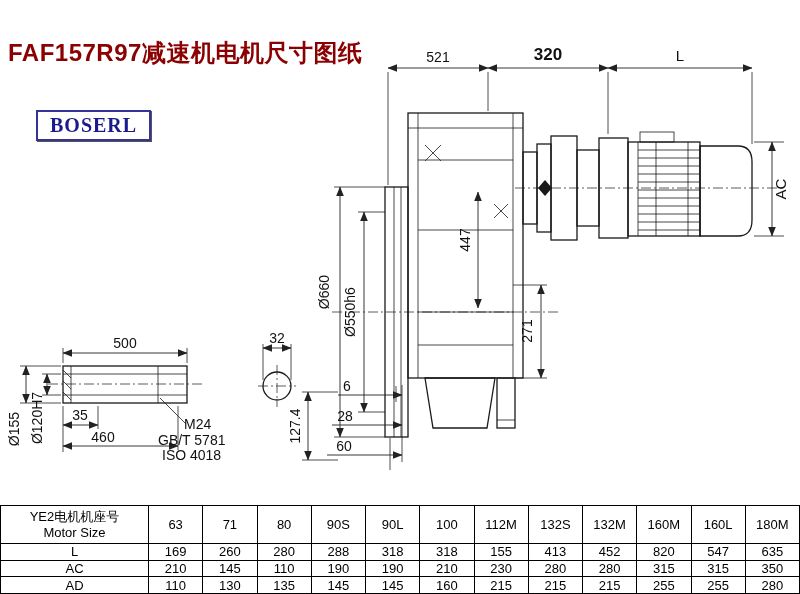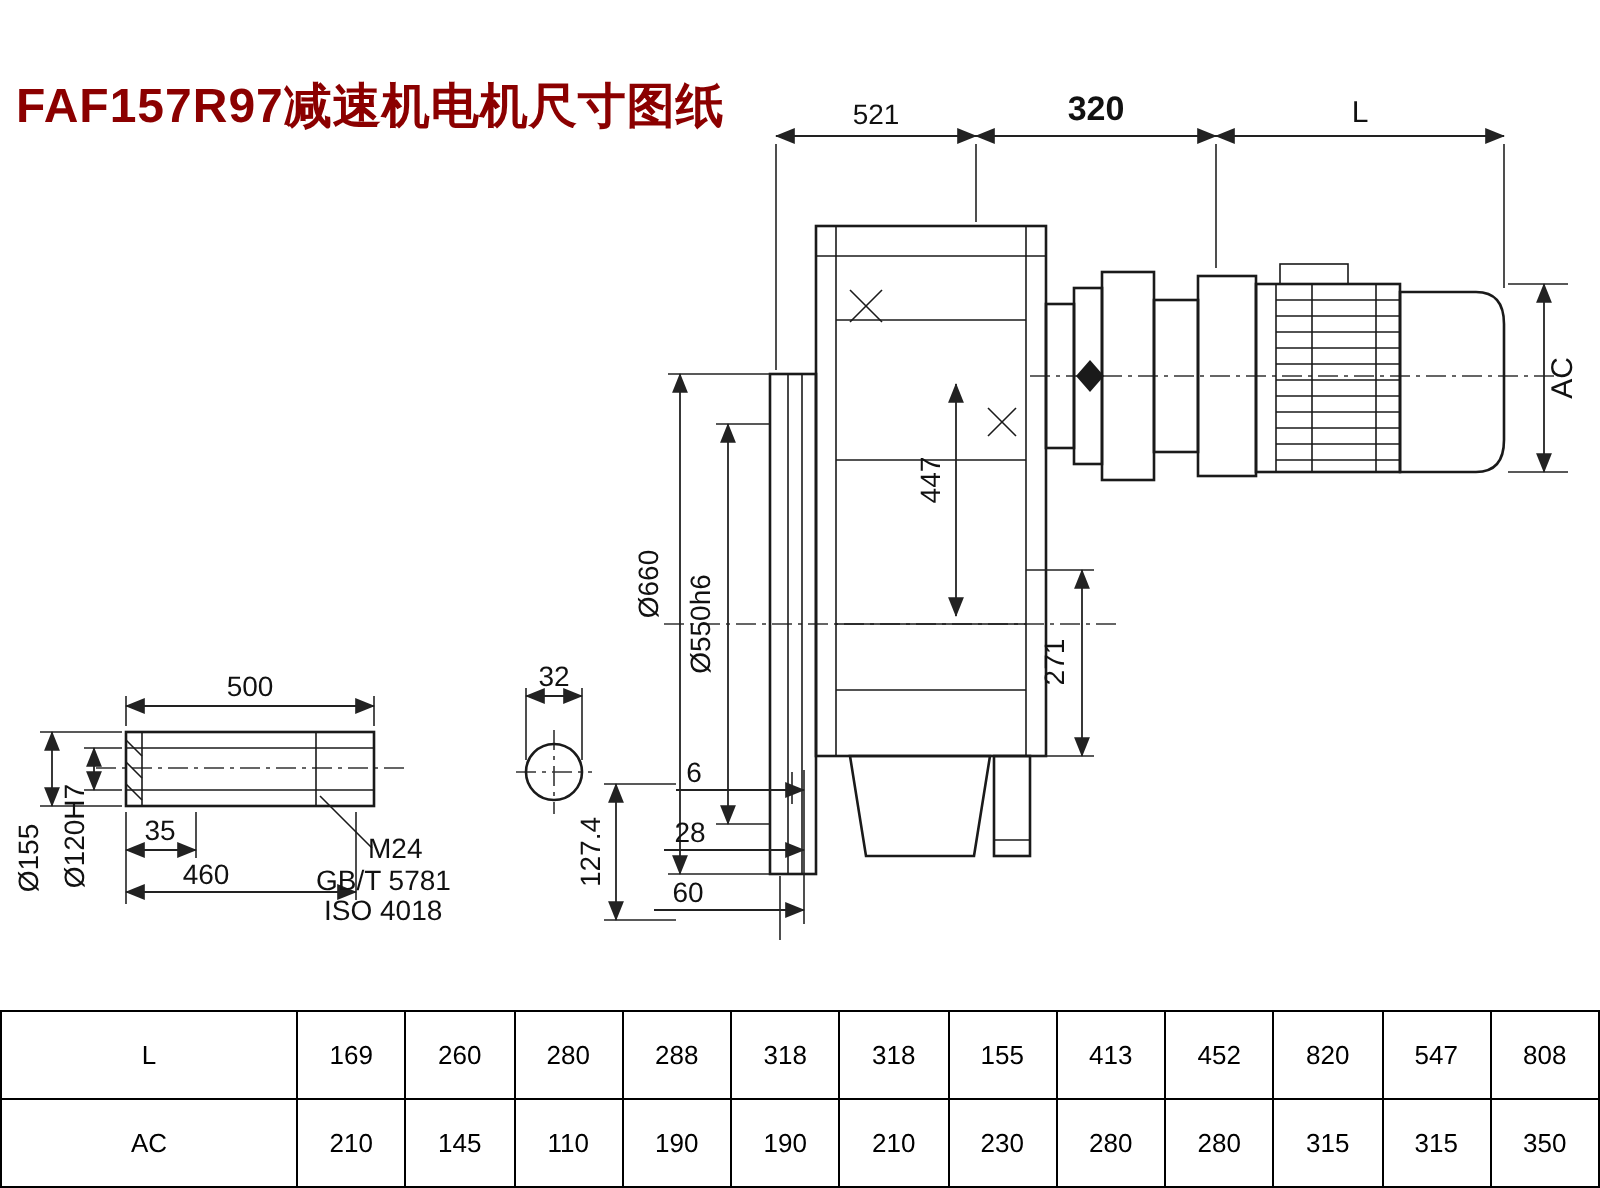--- a/index.html
+++ b/index.html
@@ -27,20 +27,21 @@
   .dim-table th, .dim-table td { border:1px solid #000; text-align:center; vertical-align:middle; font-weight:normal; padding:0; }
   .dim-table tr.hdr { height:38px; }
   .dim-table .hdr-first div { line-height:16px; }
 </style>
 </head>
 <body>
 
 <div class="page">
 
   <div class="title">FAF157R97减速机电机尺寸图纸</div>
+  <div class="logo">BOSERL</div>
 
   <svg class="drawing" width="800" height="505" viewBox="0 0 800 505" xmlns="http://www.w3.org/2000/svg">
     <defs>
       <marker id="arr" viewBox="0 0 10 8" refX="9.5" refY="4" markerWidth="11" markerHeight="9" orient="auto-start-reverse">
         <path d="M0,0 L10,4 L0,8 Z" fill="#222"></path>
       </marker>
     </defs>
 
     <g>
       <line class="cl" x1="48" y1="384" x2="205" y2="384"></line>
@@ -212,46 +213,79 @@
         <col>
         <col>
         <col>
         <col>
         <col>
         <col>
         <col>
         <col>
     </colgroup>
     <tbody>
+        <tr class="hdr">
+      <th class="hdr-first">
+        <div>YE2电机机座号</div>
+        <div>Motor Size</div>
+      </th>
+      <th>63</th>
+      <th>71</th>
+      <th>80</th>
+      <th>90S</th>
+      <th>90L</th>
+      <th>100</th>
+      <th>112M</th>
+      <th>132S</th>
+      <th>132M</th>
+      <th>160M</th>
+      <th>160L</th>
+      <th>180M</th>
+    </tr>
     <tr>
       <td>L</td>
       <td>169</td>
       <td>260</td>
       <td>280</td>
       <td>288</td>
       <td>318</td>
       <td>318</td>
       <td>155</td>
       <td>413</td>
       <td>452</td>
       <td>820</td>
       <td>547</td>
-      <td>808</td>
+      <td>635</td>
     </tr>
     <tr>
       <td>AC</td>
       <td>210</td>
       <td>145</td>
       <td>110</td>
       <td>190</td>
       <td>190</td>
       <td>210</td>
       <td>230</td>
       <td>280</td>
       <td>280</td>
       <td>315</td>
       <td>315</td>
       <td>350</td>
     </tr>
+    <tr>
+      <td>AD</td>
+      <td>110</td>
+      <td>130</td>
+      <td>135</td>
+      <td>145</td>
+      <td>145</td>
+      <td>160</td>
+      <td>215</td>
+      <td>215</td>
+      <td>215</td>
+      <td>255</td>
+      <td>255</td>
+      <td>280</td>
+    </tr>
   </tbody>
     </table>
 
 </div>
 
 </body></html>

